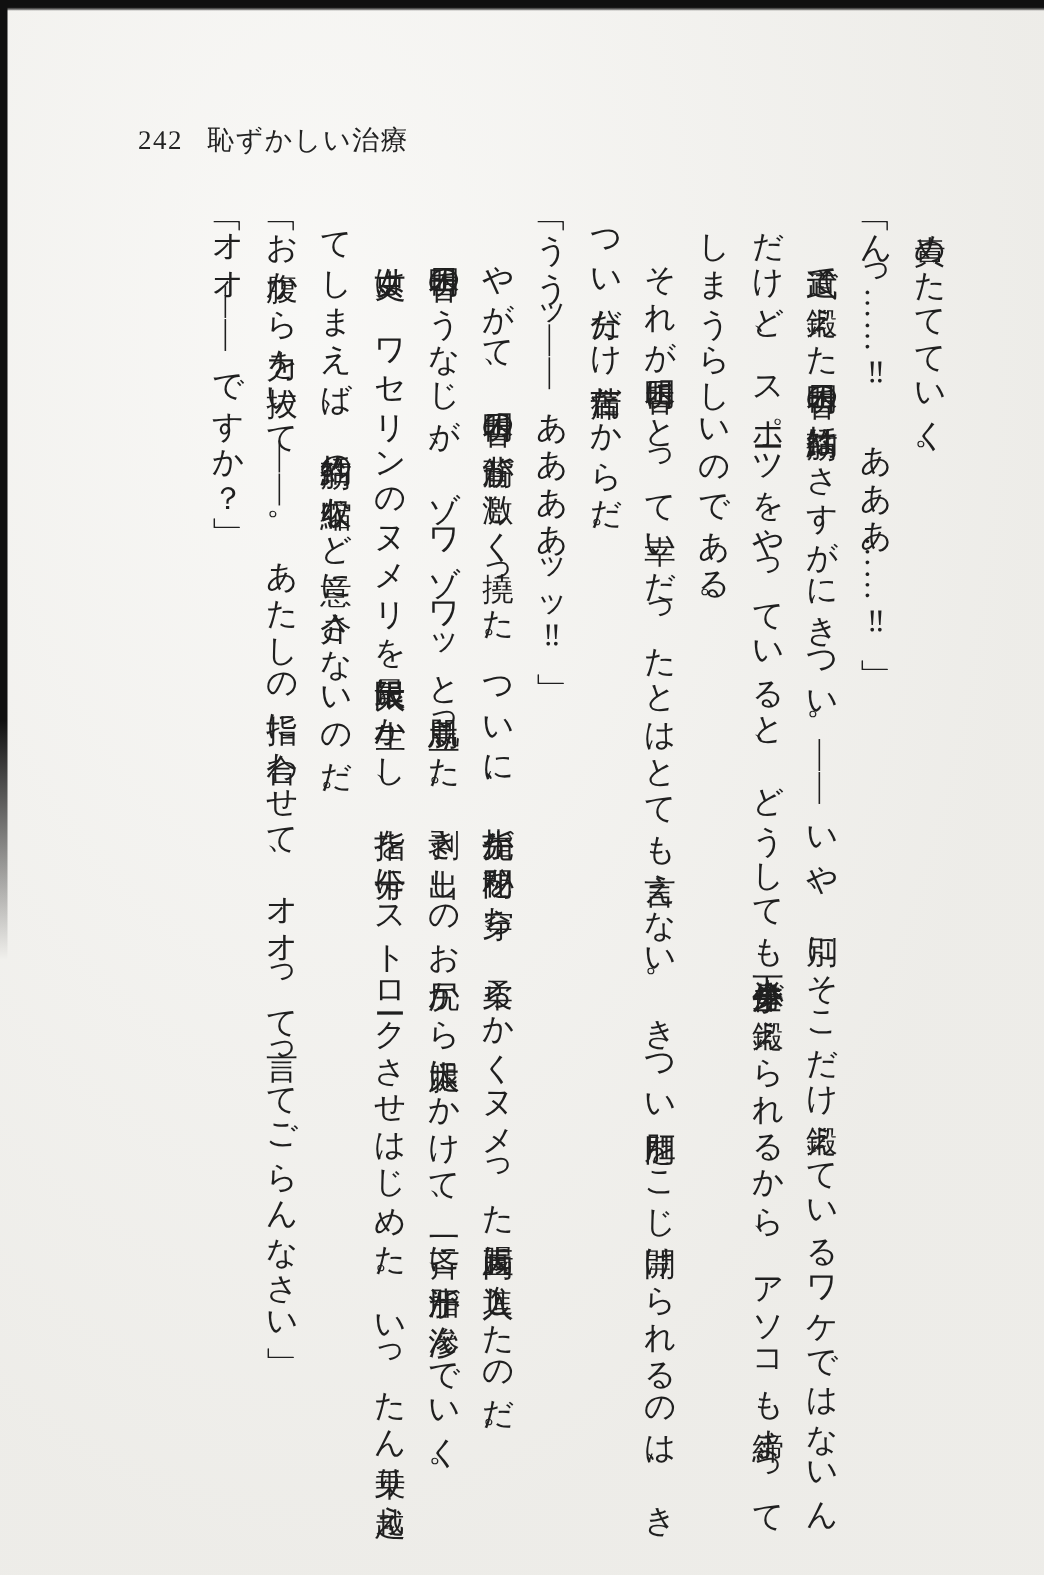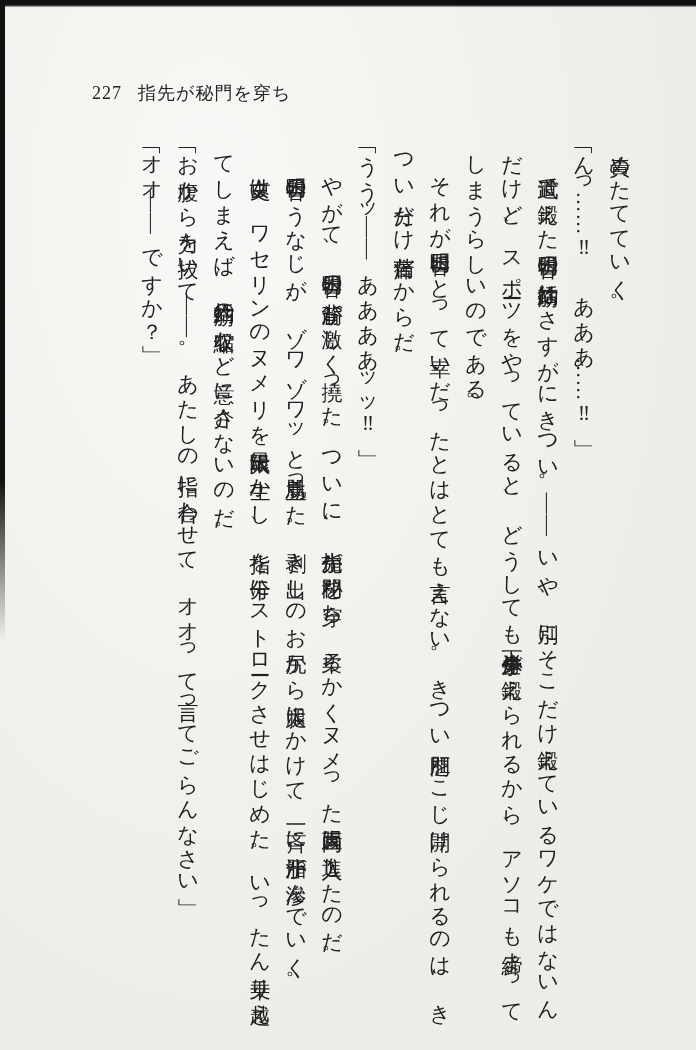--- a/index.html
+++ b/index.html
@@ -61,21 +61,21 @@
   }
 </style>
 </head>
 <body>
 
 <div class="scan">
   <div class="edge-top"></div>
   <div class="edge-left"></div>
 
   <div class="running-head">
-    <span>227</span><span class="rh-title">指先が秘門を穿ち</span>
+    <span>242</span><span class="rh-title">恥ずかしい治療</span>
   </div>
 
   <div class="text-block">
     <p>責めたてていく。</p>
     <p>「んっ……‼　あああ……‼」</p>
     <p>　武道で鍛えた明日香の括約筋はさすがにきつい。――いや、別にそこだけ鍛えているワケではないんだけど、スポーツをやっていると、どうしても下半身全体が鍛えられるから、アソコも締まってしまうらしいのである。</p>
     <p>　それが明日香にとって幸いだったとはとても言えない。きつい肛門をこじ開けられるのは、きつい分だけ苦痛だからだ。</p>
     <p>「ううッ――ああああッッ‼」</p>
     <p>　やがて、明日香の背筋が激しく撓った。ついに、指先が秘門を穿ち、柔らかくヌメった直腸内に進入したのだ。</p>
     <p>　明日香のうなじが、ゾワゾワッと鳥肌立った。剥き出しのお尻から太腿にかけて、一斉に脂汗が滲んでいく。</p>

